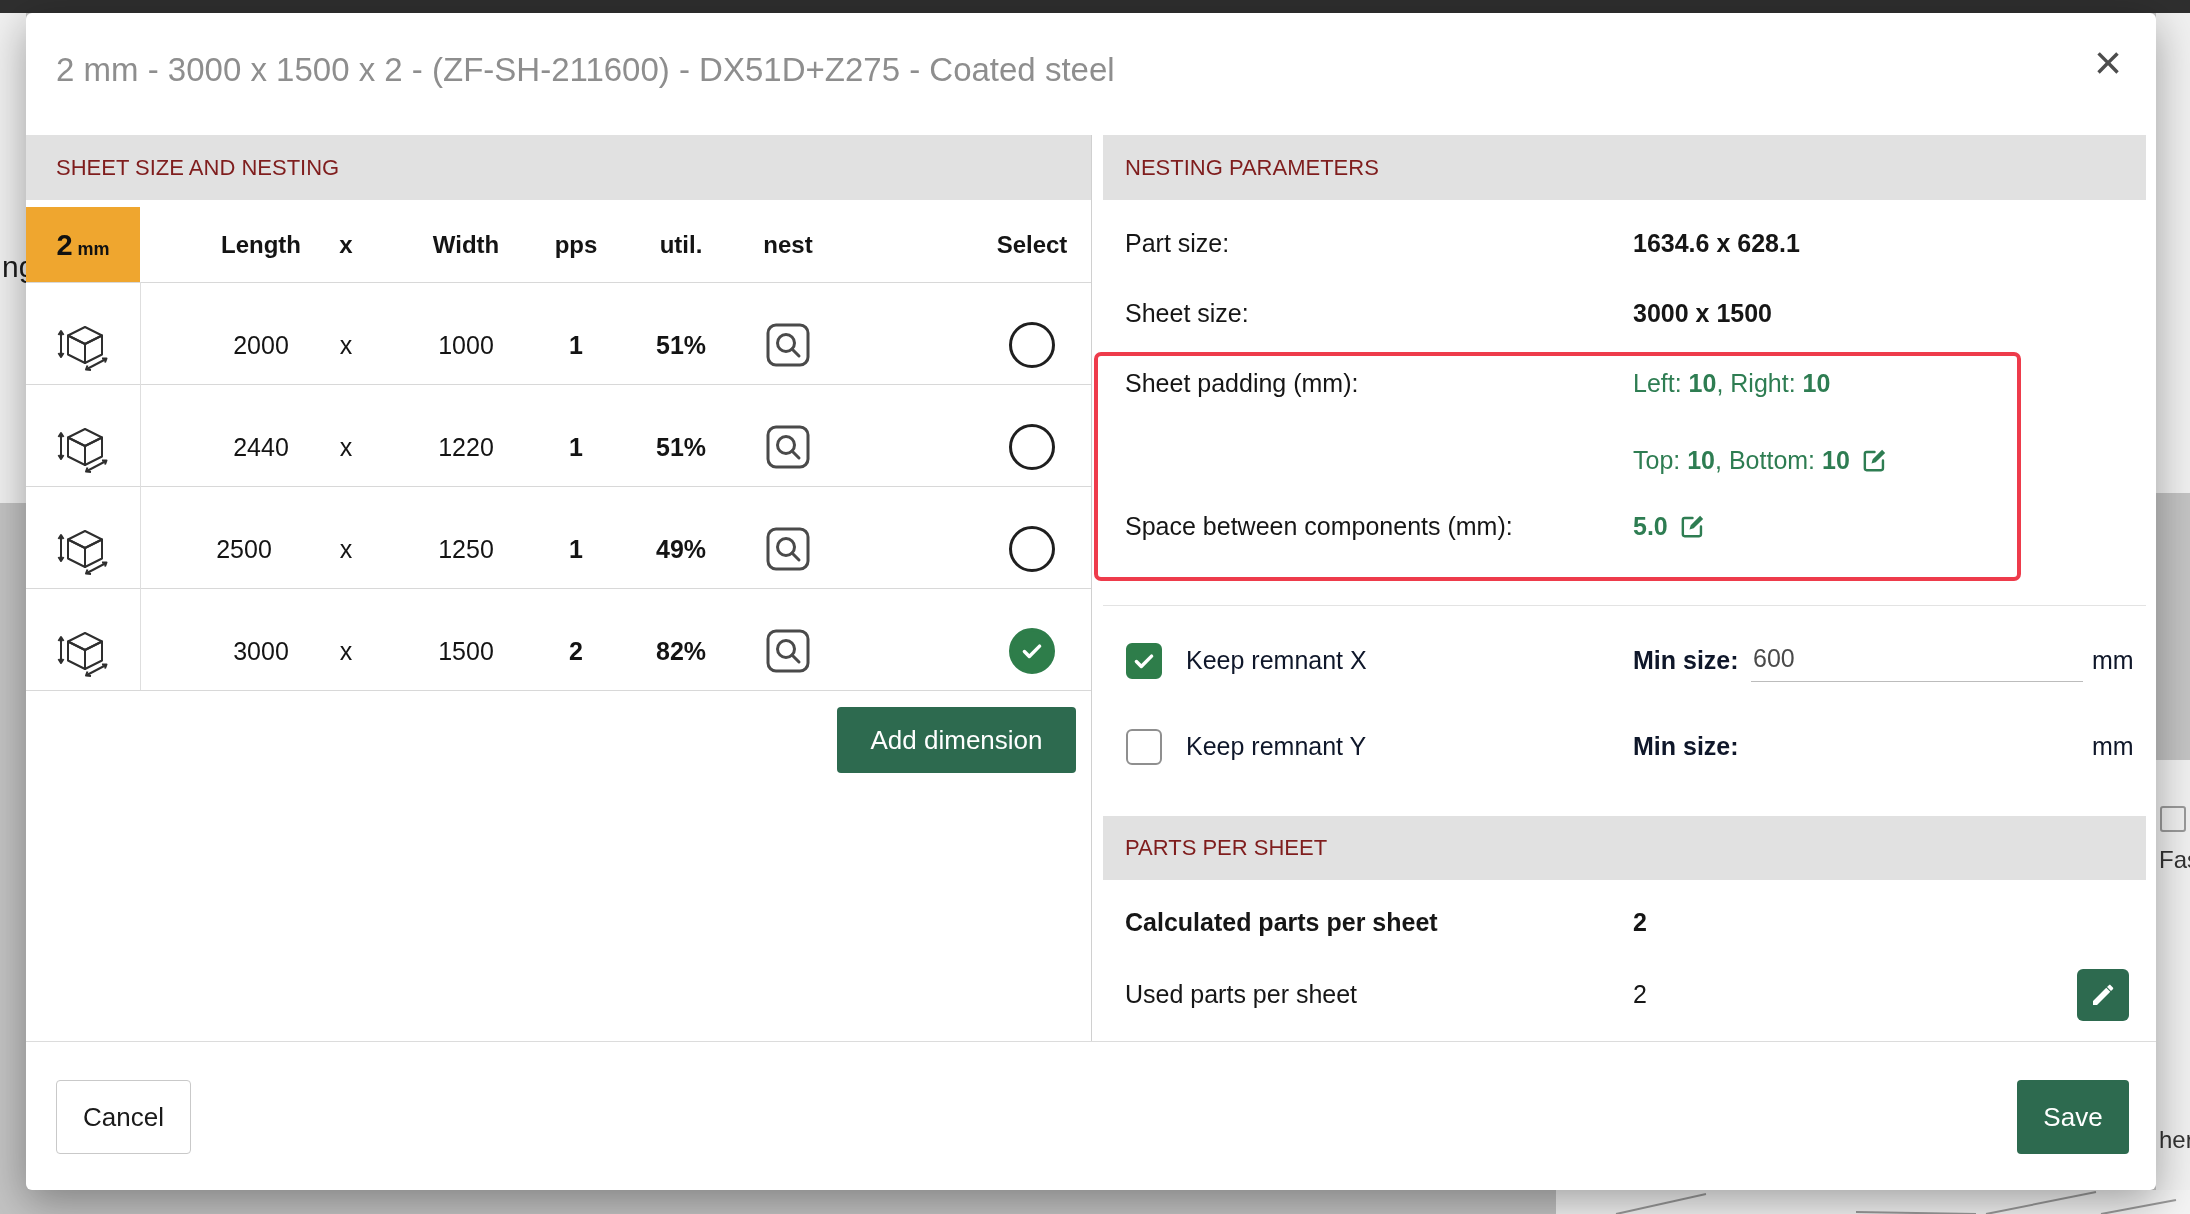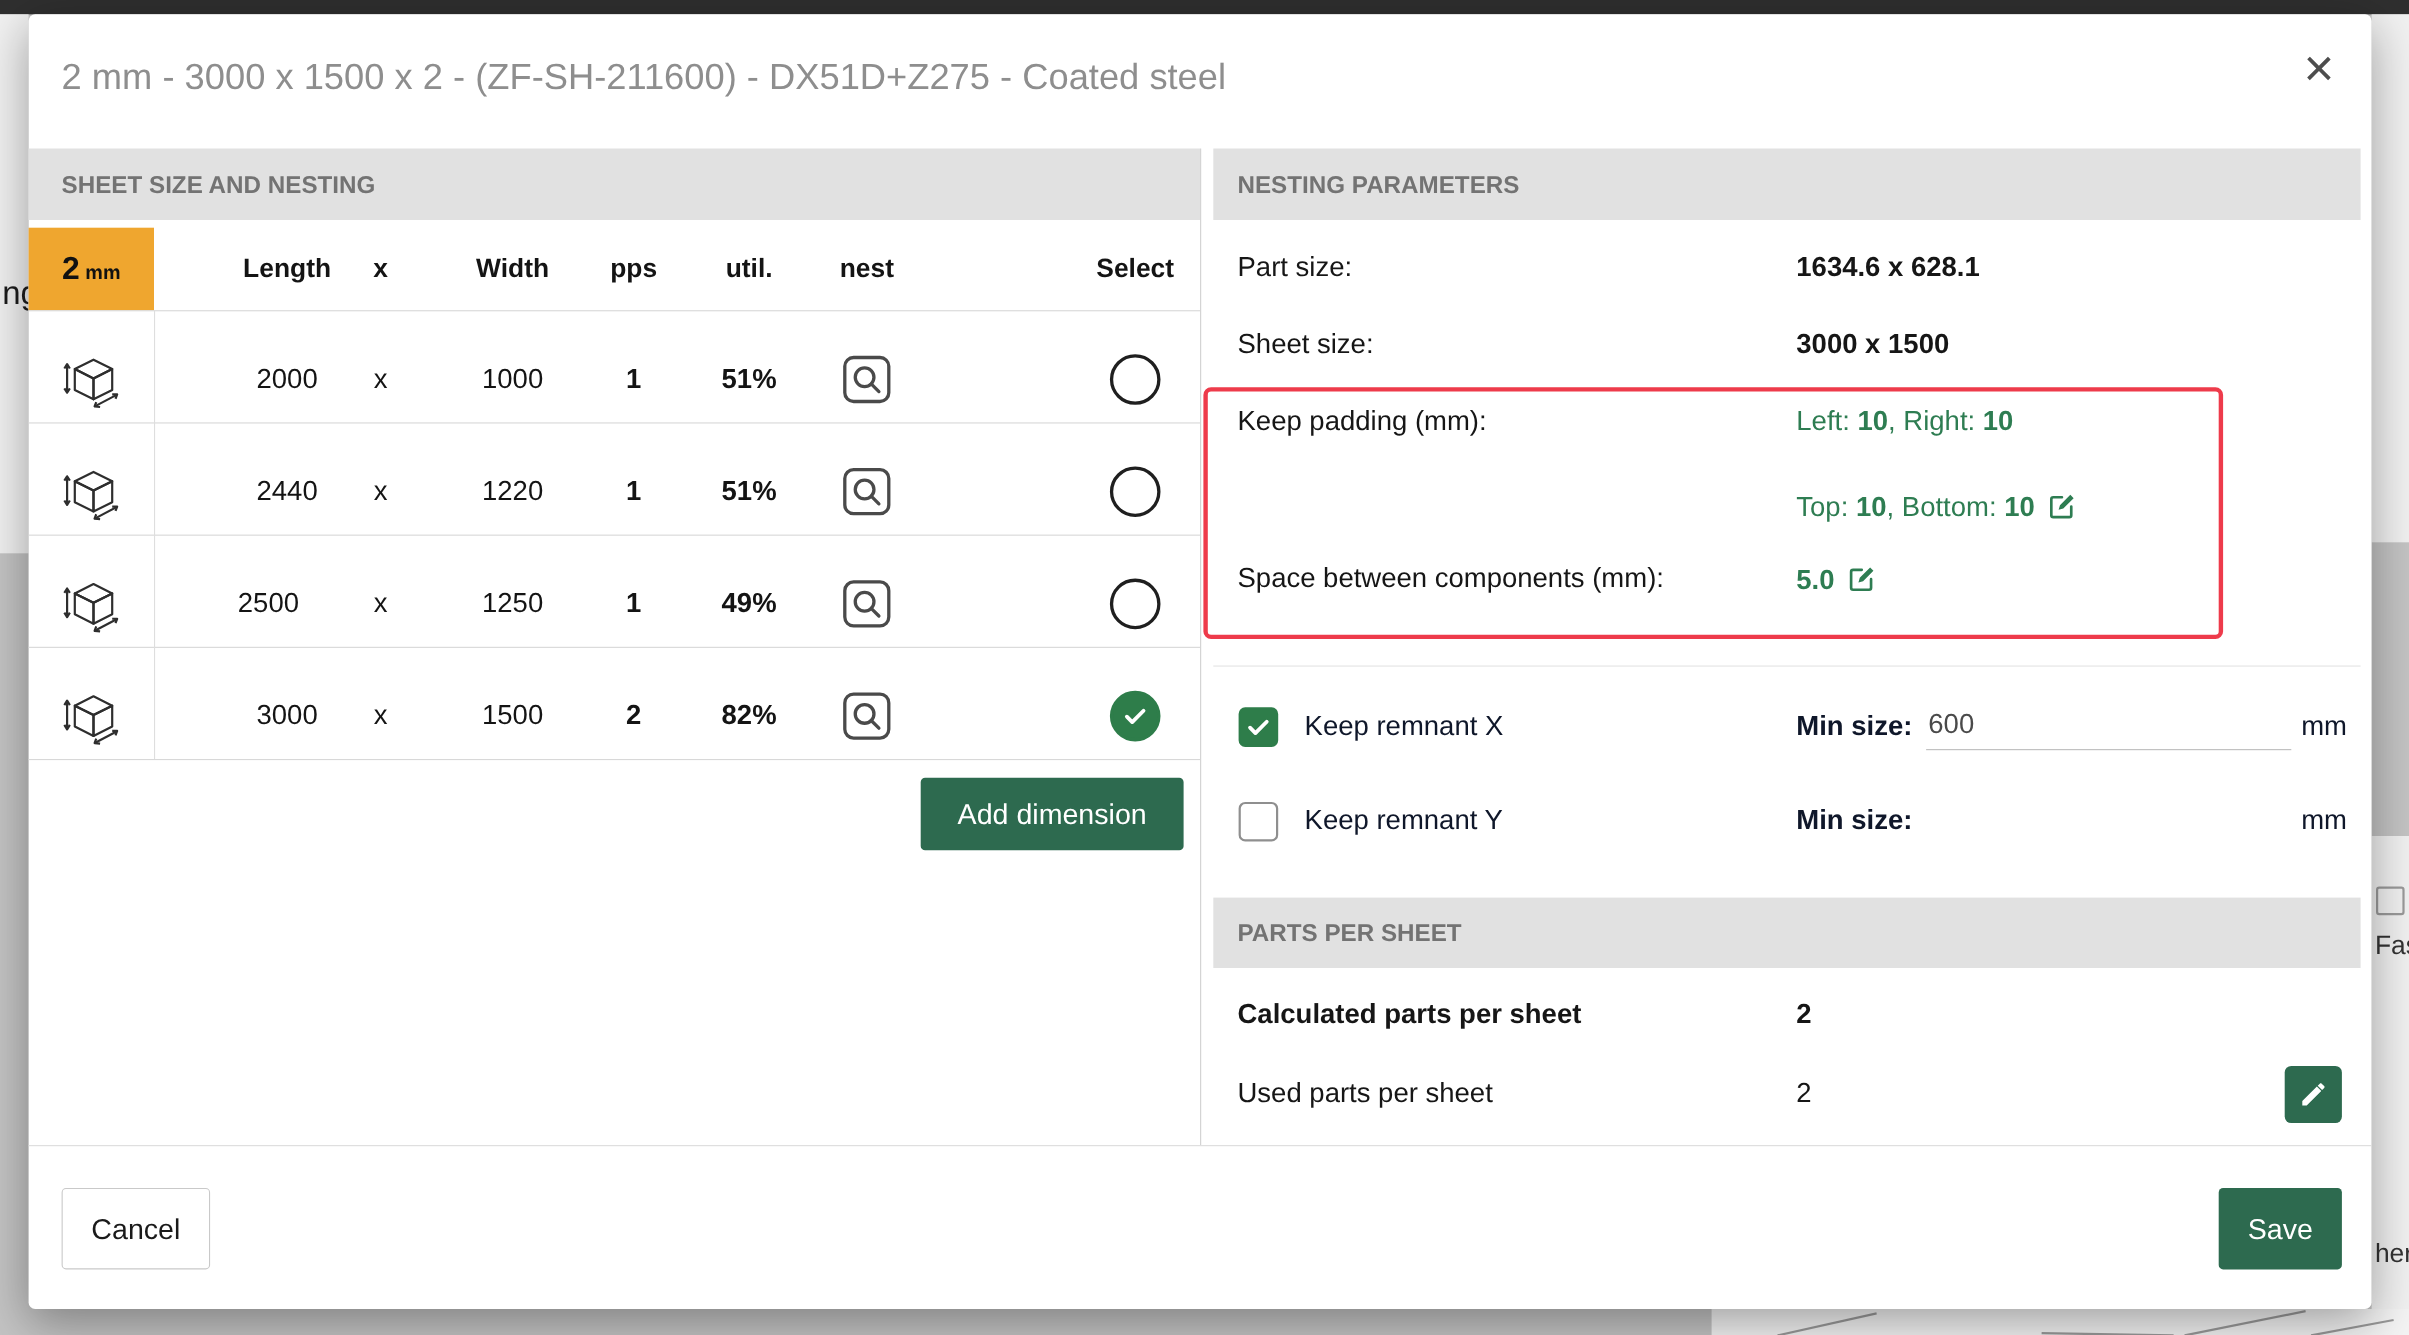--- a/index.html
+++ b/index.html
@@ -22,21 +22,21 @@
 
   
   .modal{
     position:absolute;left:26px;top:13px;width:2130px;height:1177px;
     background:#fff;border-radius:6px;box-shadow:0 12px 44px rgba(0,0,0,.35);
   }
   .dialog-title{position:absolute;left:30px;top:38px;font-size:33px;color:#8e8e8e;white-space:nowrap;}
   .close{position:absolute;left:2068px;top:26px;font-size:48px;color:#4d4d4d;cursor:pointer;line-height:1;}
 
   .band{position:absolute;background:#e1e1e1;display:flex;align-items:center;
-        font-weight:700;font-size:22px;color:#737373;box-sizing:border-box;white-space:nowrap;}
+        font-weight:400;font-size:22px;color:#7f1d1d;box-sizing:border-box;white-space:nowrap;}
   .band-left{left:0;top:122px;width:1065px;height:65px;padding-left:30px;}
   .band-right{left:1077px;top:122px;width:1043px;height:65px;padding-left:22px;text-align:right;}
   .pps-band{left:1077px;top:803px;width:1043px;height:64px;padding-left:22px;}
 
   .vdivider{position:absolute;left:1065px;top:122px;width:1px;height:906px;background:#d0d0d0;}
 
   
   .thickness-tab{
     position:absolute;left:0;top:194px;width:114px;height:75px;background:#efa62f;
     display:flex;align-items:baseline;justify-content:center;cursor:pointer;padding-top:22px;box-sizing:border-box;
@@ -286,21 +286,21 @@
   </div>
 
   <button class="btn add-dim">Add dimension</button>
 
   <div class="r-label" style="top:216px">Part size:</div>
   <div class="r-value bold" style="top:216px">1634.6 x 628.1</div>
 
   <div class="r-label" style="top:286px">Sheet size:</div>
   <div class="r-value bold" style="top:286px">3000 x 1500</div>
 
-  <div class="r-label" style="top:356px">Keep padding (mm):</div>
+  <div class="r-label" style="top:356px">Sheet padding (mm):</div>
   <div class="r-value green" style="top:356px"><span>Left: </span><b>10</b><span>, Right: </span><b>10</b></div>
 
   <div class="r-value green" style="top:433px"><span>Top: </span><b>10</b><span>, Bottom: </span><b>10</b><svg class="edit-ic" width="29" height="29" viewBox="0 0 24 24">
         <path d="M12 5H5.5A1.5 1.5 0 0 0 4 6.5v12A1.5 1.5 0 0 0 5.5 20h12a1.5 1.5 0 0 0 1.5-1.5V12" fill="none" stroke="#2e7d52" stroke-width="2" stroke-linecap="round"></path>
         <path d="M9.5 14.5l1-3.5 7.8-7.8 2.5 2.5-7.8 7.8-3.5 1z" fill="#2e7d52"></path>
       </svg></div>
 
   <div class="r-label" style="top:499px">Space between components (mm):</div>
   <div class="r-value green" style="top:499px"><b>5.0</b><svg class="edit-ic" width="29" height="29" viewBox="0 0 24 24">
         <path d="M12 5H5.5A1.5 1.5 0 0 0 4 6.5v12A1.5 1.5 0 0 0 5.5 20h12a1.5 1.5 0 0 0 1.5-1.5V12" fill="none" stroke="#2e7d52" stroke-width="2" stroke-linecap="round"></path>

